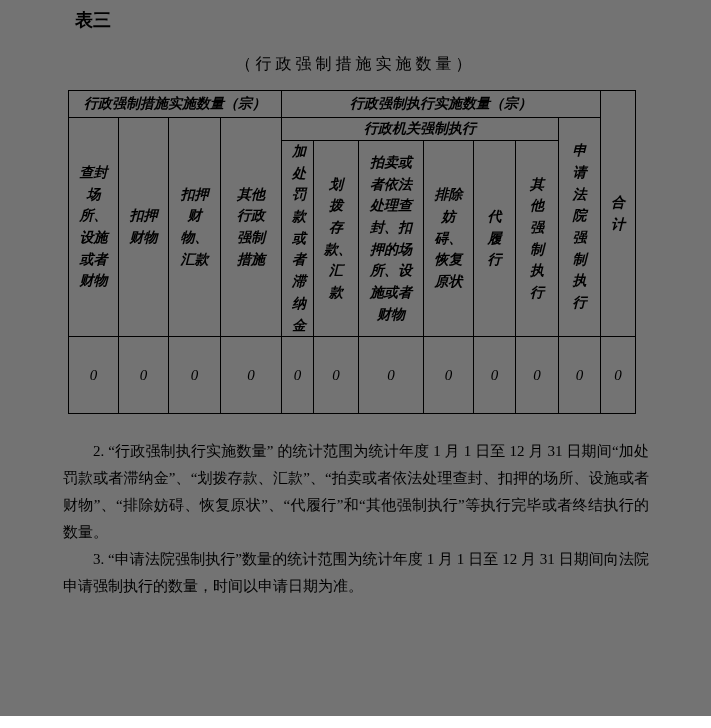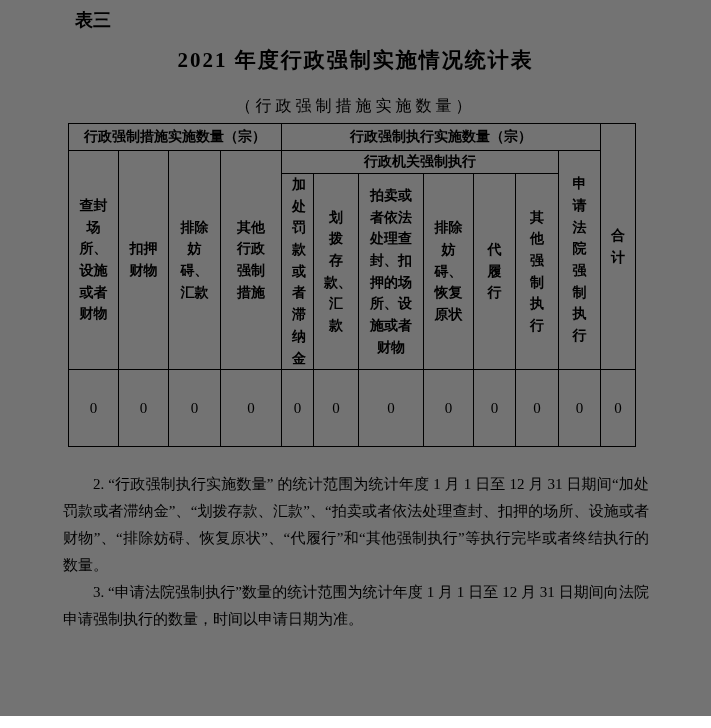--- a/index.html
+++ b/index.html
@@ -30,22 +30,23 @@
   }
   .doc-subtitle {
     margin-top: 22px;
     text-align: center;
     font-size: 16px;
     letter-spacing: 4px;
   }
   table.stats-table {
     border-collapse: collapse;
     table-layout: fixed;
-    margin: 6px 0 0 68px;
+    margin: 15px 0 0 68px;
     width: 567px;
+    font-style: italic;
   }
   .stats-table th, .stats-table td {
     border: 1px solid #000000;
     text-align: center;
     vertical-align: middle;
     font-size: 14px;
     overflow: hidden;
   }
   .stats-table th {
     font-weight: bold;
@@ -77,21 +78,20 @@
     text-align: justify;
   }
 </style>
 </head>
 <body>
 
 <div class="page">
 
   <div class="table-label">表三</div>
 
-  <div class="doc-title">2021 年度行政强制实施情况统计表</div>
 
   <div class="doc-subtitle">（行政强制措施实施数量）</div>
 
   <table class="stats-table">
     <colgroup>
       <col style="width:50px">
         <col style="width:50px">
         <col style="width:52px">
         <col style="width:61px">
       <col style="width:32px">
@@ -105,21 +105,21 @@
     </colgroup>
     <tbody>
       <tr class="r1">
         <th colspan="4">行政强制措施实施数量（宗）</th>
         <th colspan="7">行政强制执行实施数量（宗）</th>
         <th rowspan="3">合计</th>
       </tr>
       <tr class="r2">
         <th rowspan="2">查封场所、设施或者财物</th>
         <th rowspan="2">扣押财物</th>
-        <th rowspan="2">排除妨碍、汇款</th>
+        <th rowspan="2">扣押财物、汇款</th>
         <th rowspan="2">其他行政强制措施</th>
         <th colspan="6" class="band">行政机关强制执行</th>
         <th rowspan="2">申请法院强制执行</th>
       </tr>
       <tr class="r3">
         <th>加处罚款或者滞纳金</th>
         <th>划拨存款、汇款</th>
         <th>拍卖或者依法处理查封、扣押的场所、设施或者财物</th>
         <th>排除妨碍、恢复原状</th>
         <th>代履行</th>

